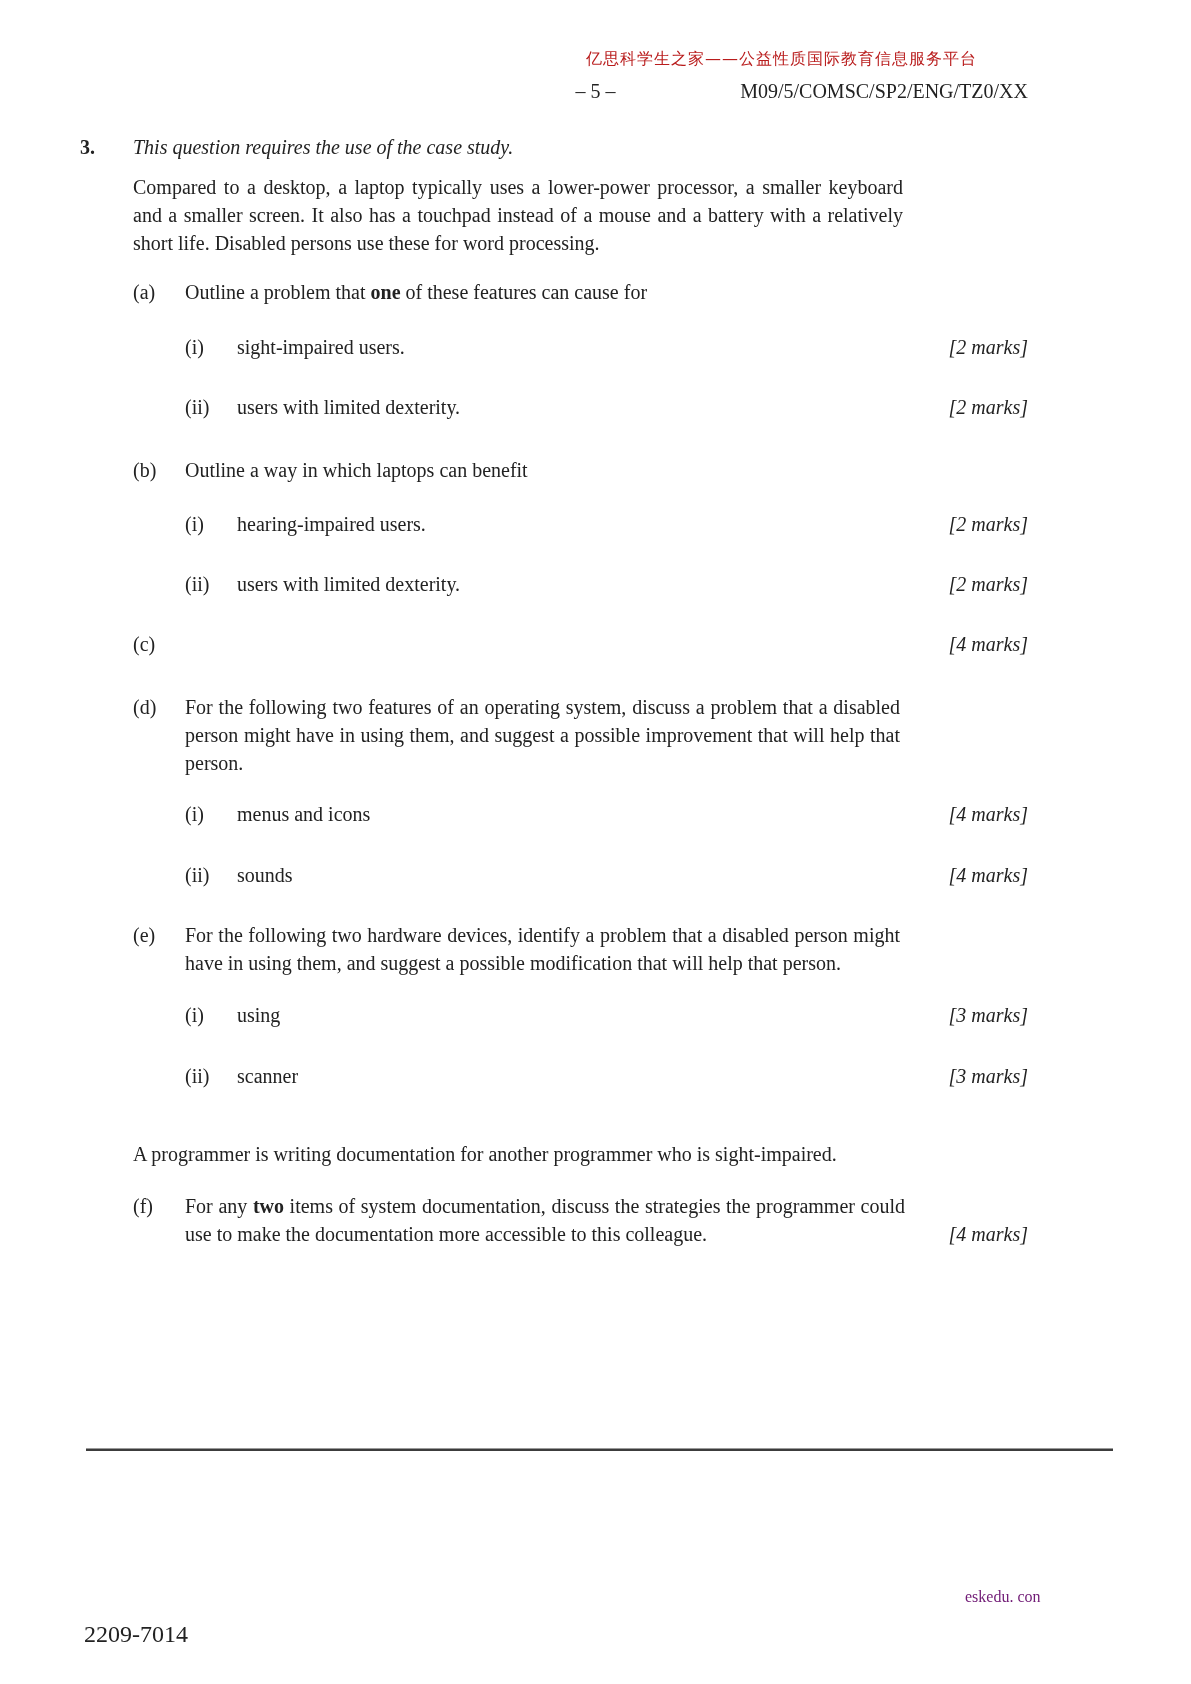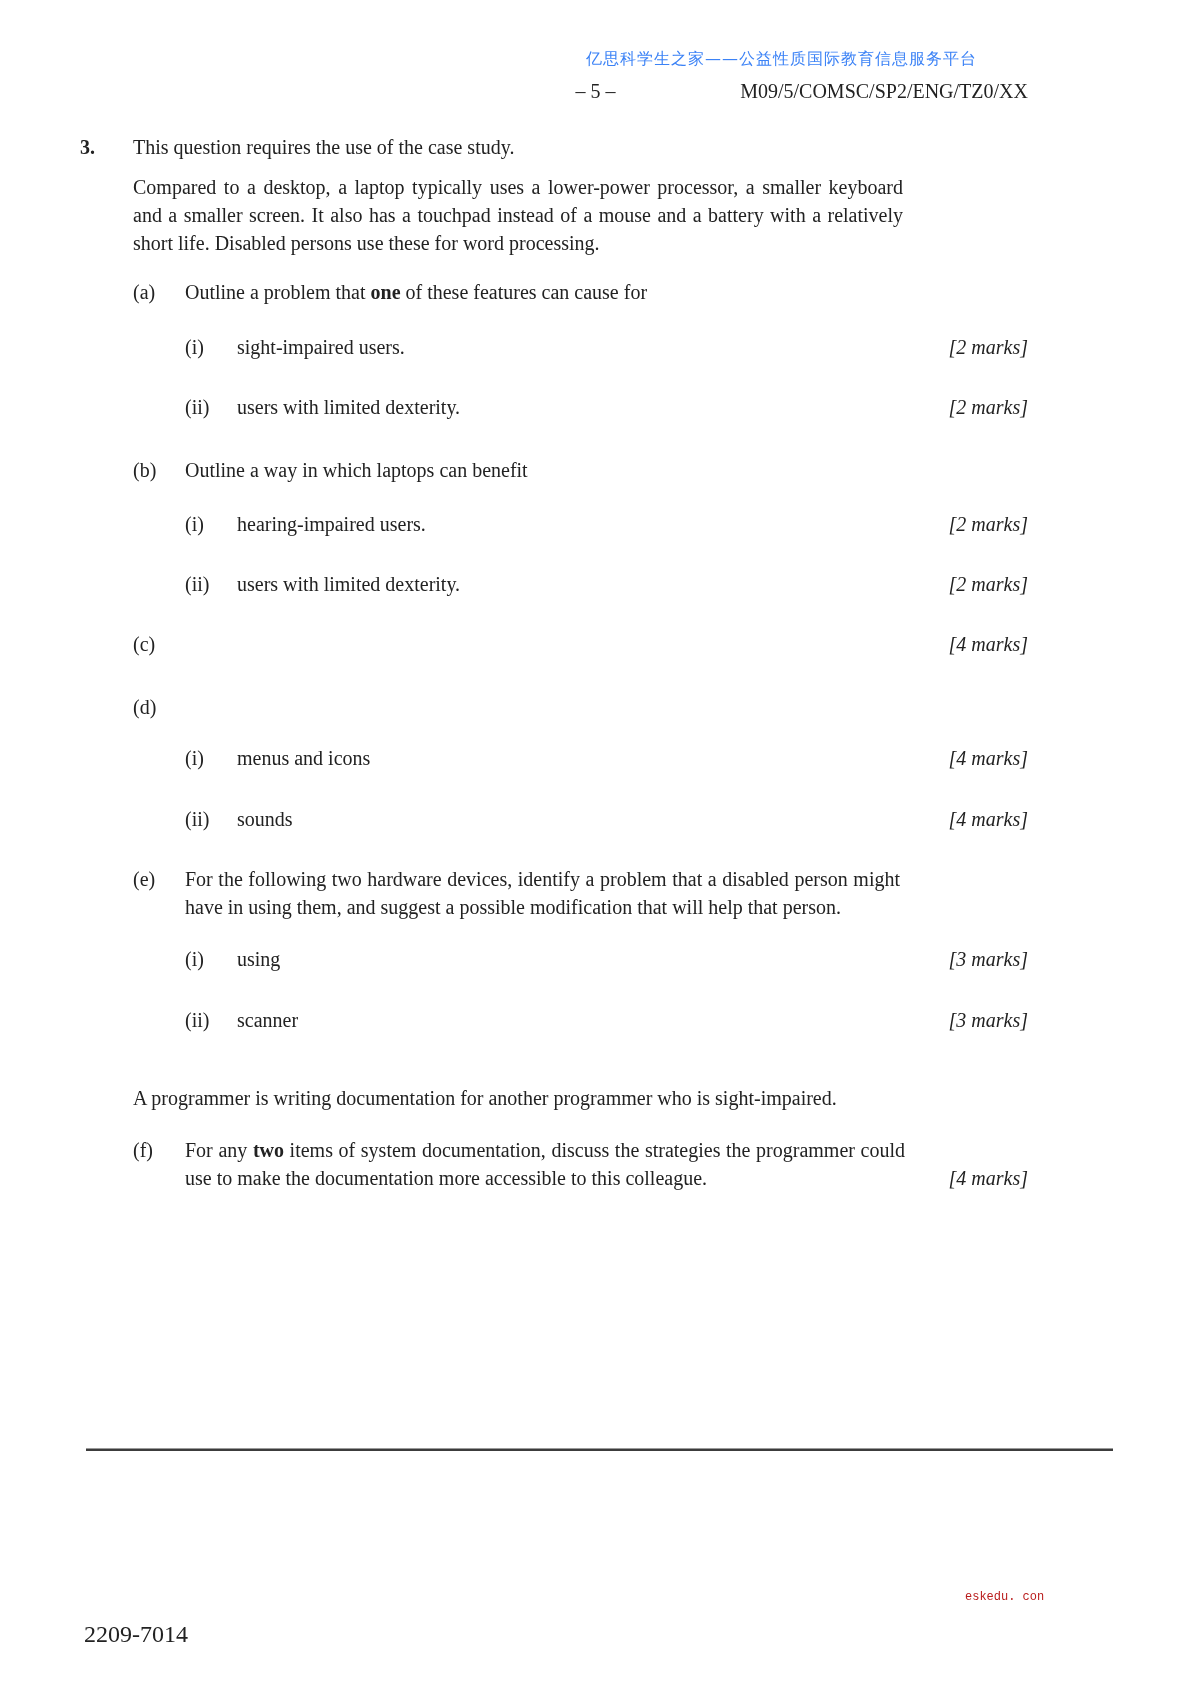--- a/index.html
+++ b/index.html
@@ -15,21 +15,21 @@
     line-height: 28px;
     overflow: hidden;
   }
   .cn-watermark {
     position: absolute;
     top: 50px;
     right: 214px;
     font-family: "DejaVu Sans", sans-serif;
     font-size: 16px;
     line-height: 18px;
-    color: #3b82f6;
+    color: #b91c1c;
     letter-spacing: 1px;
     white-space: nowrap;
   }
   .page-num {
     position: absolute;
     top: 77px;
     left: 0;
     width: 100%;
     text-align: center;
     white-space: nowrap;
@@ -42,21 +42,21 @@
     text-align: center;
   }
   .content {
     position: absolute;
     top: 133px;
     left: 80px;
     width: 948px;
   }
   .row { display: flex; align-items: flex-start; }
   .qnum { flex: 0 0 53px; font-weight: bold; }
-  .lede { }
+  .lede { font-style: italic; }
   .intro {
     margin-left: 53px;
     width: 770px;
     text-align: justify;
     margin-top: 12px;
   }
   .part { margin-left: 53px; }
   .plabel { flex: 0 0 52px; }
   .pstem { flex: 1 1 auto; }
   .pstem.just-d { flex: 0 0 715px; text-align: justify; }
@@ -84,23 +84,23 @@
     position: absolute;
     top: 1620px;
     left: 84px;
     font-size: 24px;
     white-space: nowrap;
   }
   .site-watermark {
     position: absolute;
     top: 1583px;
     left: 965px;
-    font-family: Liberation Mono, monospace;
-    font-size: 12px;
-    color: #b91c1c;
+    font-family: Liberation Serif, serif;
+    font-size: 16px;
+    color: #701a75;
     white-space: nowrap;
   }
   b { font-weight: bold; }
 </style>
 </head>
 <body>
 
 <div class="page">
 
   <div class="cn-watermark">亿思科学生之家——公益性质国际教育信息服务平台</div>
@@ -150,20 +150,21 @@
       <span class="marks">[2 marks]</span>
     </div>
 
     <div class="row part" style="margin-top:32px">
       <span class="plabel">(c)</span>
       <span class="marks">[4 marks]</span>
     </div>
 
     <div class="row part" style="margin-top:35px">
       <span class="plabel">(d)</span>
+      <span class="pstem just-d">For the following two features of an operating system, discuss a problem that a disabled person might have in using them, and suggest a possible improvement that will help that person.</span>
     </div>
 
     <div class="row item" style="margin-top:23px">
       <span class="ilabel">(i)</span>
       <span class="itext">menus and icons</span>
       <span class="marks">[4 marks]</span>
     </div>
 
     <div class="row item" style="margin-top:33px">
       <span class="ilabel">(ii)</span>

